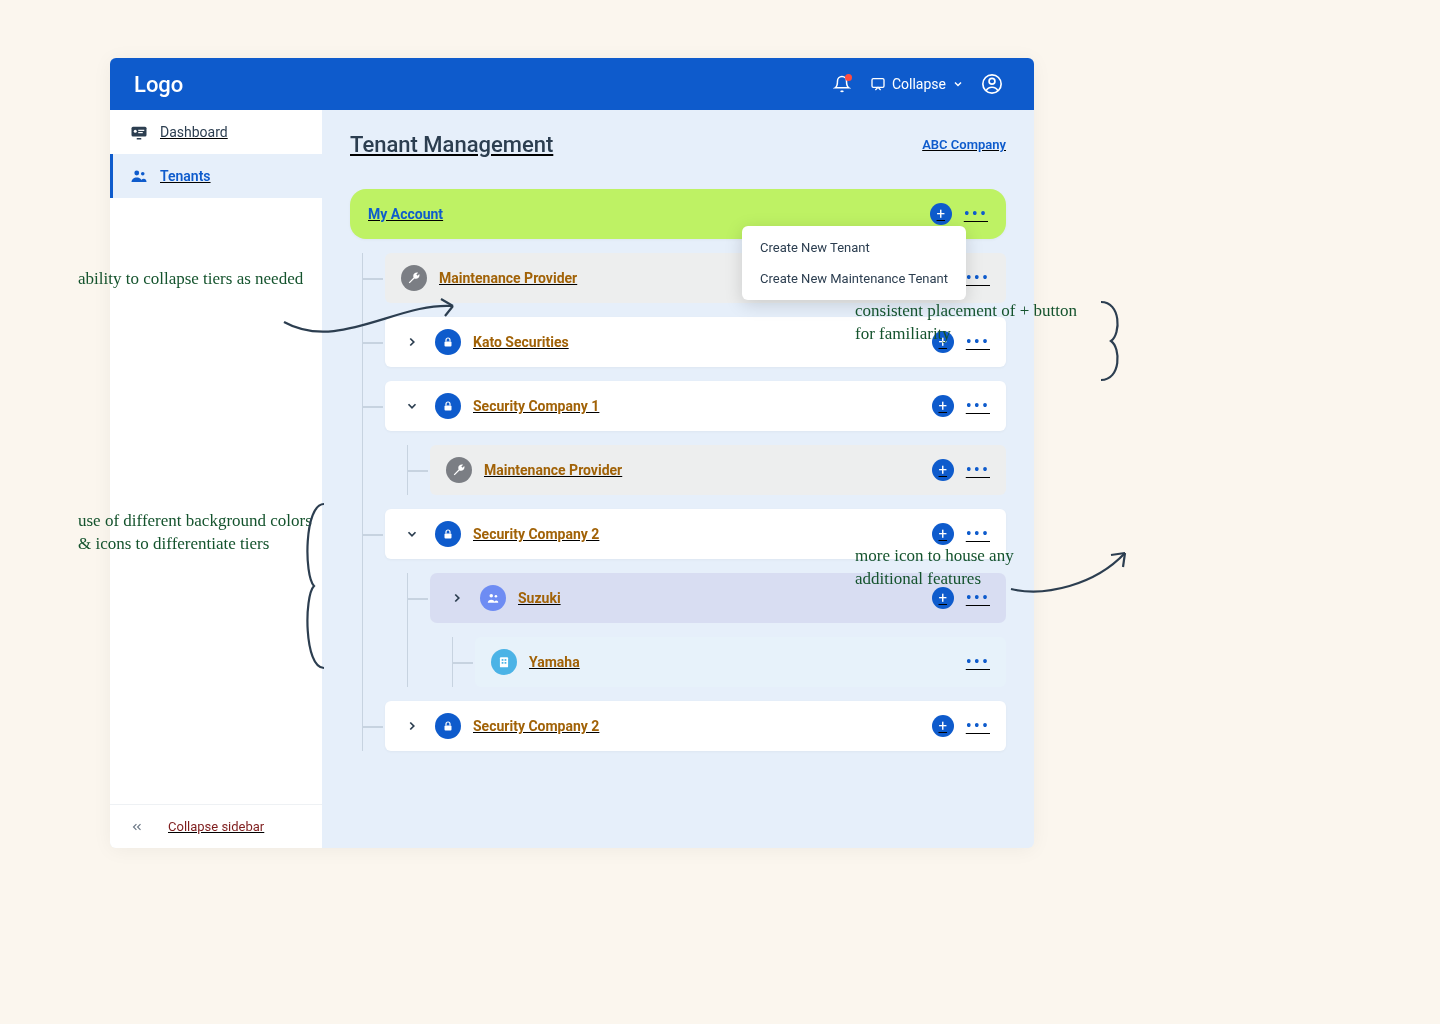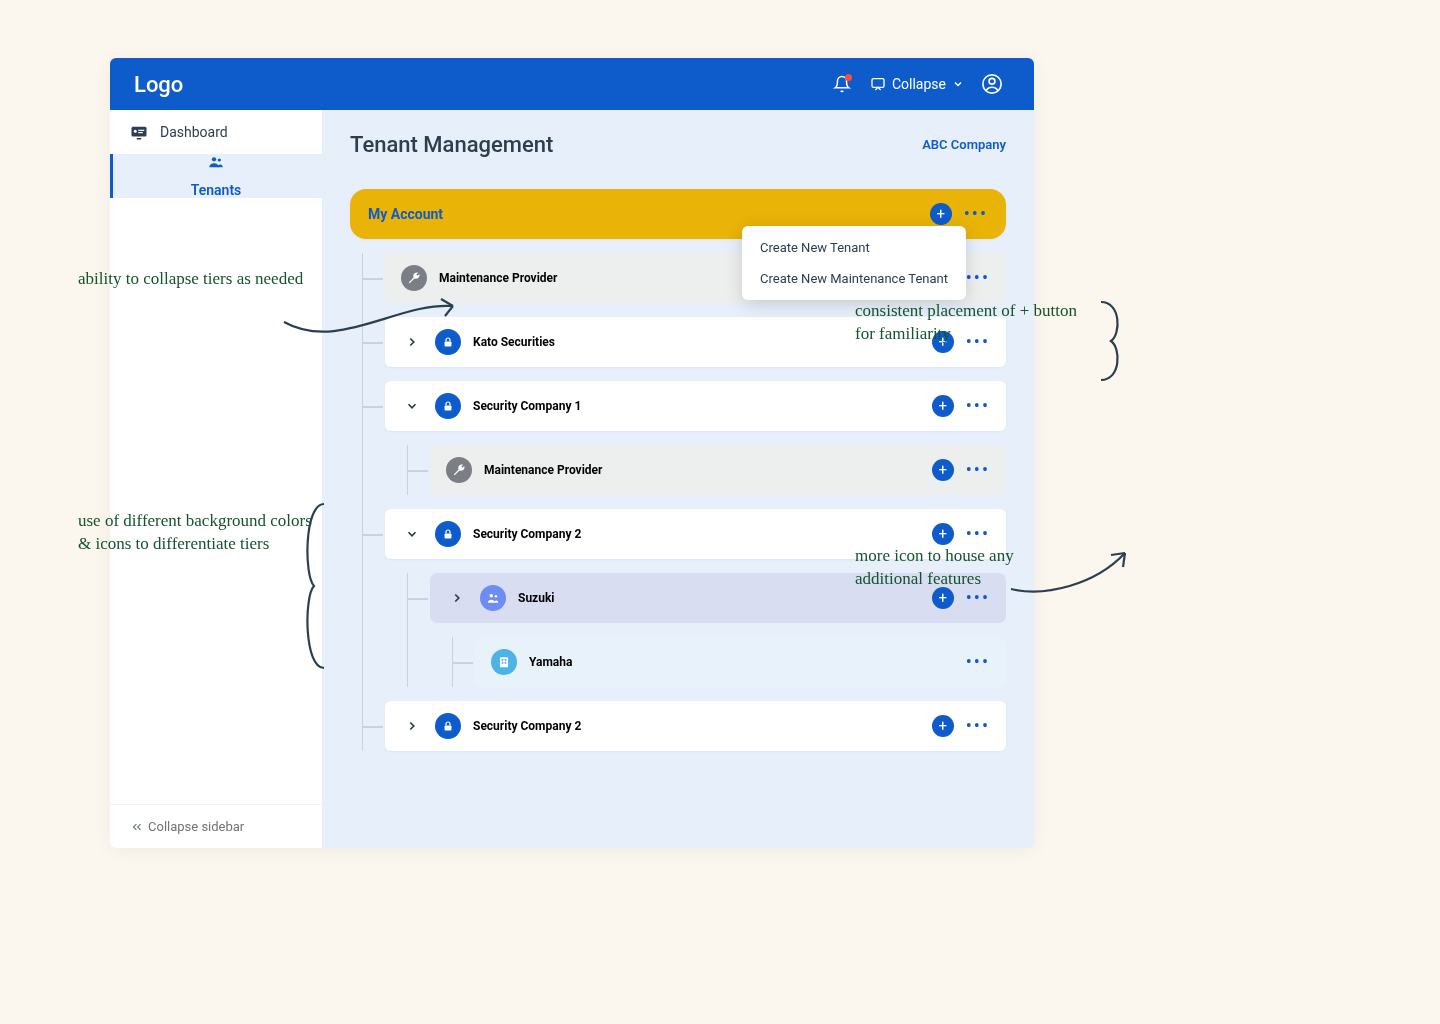--- a/index.html
+++ b/index.html
@@ -43,21 +43,21 @@
   background: #FF4C3F;
   border-radius: 50%;
 }
 .lang-btn {
   display: flex; align-items: center;
   gap: 6px; padding: 0 10px;
   font-size: 14px; cursor: pointer;
 }
 
 
-.body-row { display: flex; height: calc(100% - 52px); }
+.body-row { display: flex; height: calc(100% - 52px); text-decoration: underline; }
 
 
 .sidebar {
   width: 212px;
   background: #fff;
   display: flex;
   flex-direction: column;
   border-radius: 0 0 0 6px;
 }
 .side-item {
@@ -68,29 +68,28 @@
   font-size: 14px;
   color: #2C3E50;
   cursor: pointer;
 }
 .side-item.active {
   background: #E6EFFA;
   color: #0E5BCC;
   font-weight: 600;
   border-left: 3px solid #0E5BCC;
   padding-left: 17px;
-  flex-direction: column;
 }
 .side-spacer { flex: 1; }
 .collapse-sidebar {
   display: flex; align-items: center;
-  gap: 4px;
+  gap: 24px;
   padding: 14px 20px;
   font-size: 13px;
-  color: #737373;
+  color: #7f1d1d;
   cursor: pointer;
   border-top: 1px solid #EEF1F4;
 }
 
 
 .main {
   flex: 1;
   padding: 22px 28px;
   position: relative;
 }
@@ -98,21 +97,21 @@
   display: flex;
   justify-content: space-between;
   align-items: center;
   margin-bottom: 32px;
 }
 .page-title { font-size: 22px; color: #2C3E50; font-weight: 500; }
 .company-link { font-size: 13px; color: #0E5BCC; font-weight: 600; }
 
 
 .tree-root {
-  background: #eab308;
+  background: #bef264;
   border-radius: 16px;
   padding: 14px 18px;
   display: flex;
   align-items: center;
   justify-content: space-between;
   box-shadow: 0 1px 3px rgba(0,0,0,0.04);
 }
 .tree-root-title { font-size: 14px; font-weight: 700; color: #0E5BCC; }
 
 .tree-children {
@@ -162,21 +161,21 @@
   width: 26px; height: 26px;
   border-radius: 50%;
   display: flex; align-items: center; justify-content: center;
   flex-shrink: 0;
 }
 .node-icon.lock { background: #0E5BCC; }
 .node-icon.wrench { background: #7B7E84; }
 .node-icon.org { background: #6E8CF3; }
 .node-icon.bldg { background: #4BB3E6; }
 
-.node-label { font-size: 12px; font-weight: 700; color: #000000; flex: 1; }
+.node-label { font-size: 14px; font-weight: 700; color: #a16207; flex: 1; }
 
 .actions { display: flex; align-items: center; gap: 12px; }
 .plus-btn {
   width: 22px; height: 22px;
   border-radius: 50%;
   background: #0E5BCC;
   color: #fff;
   display: flex; align-items: center; justify-content: center;
   font-size: 15px;
   cursor: pointer;

